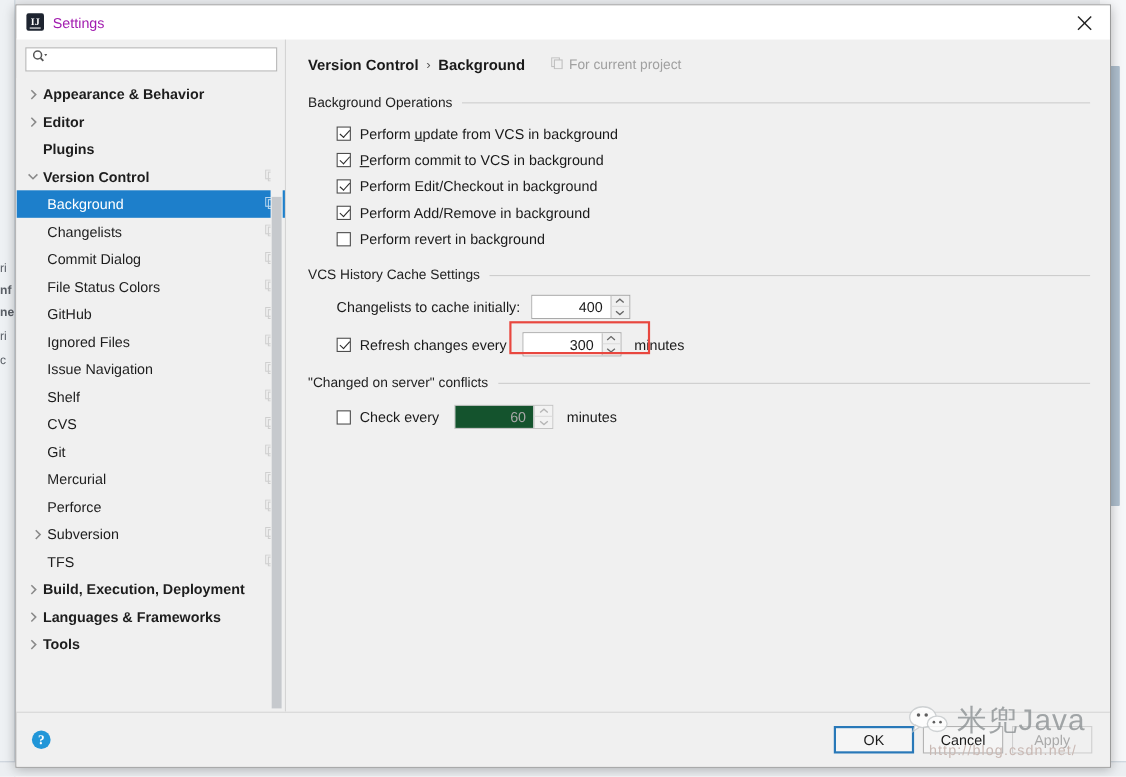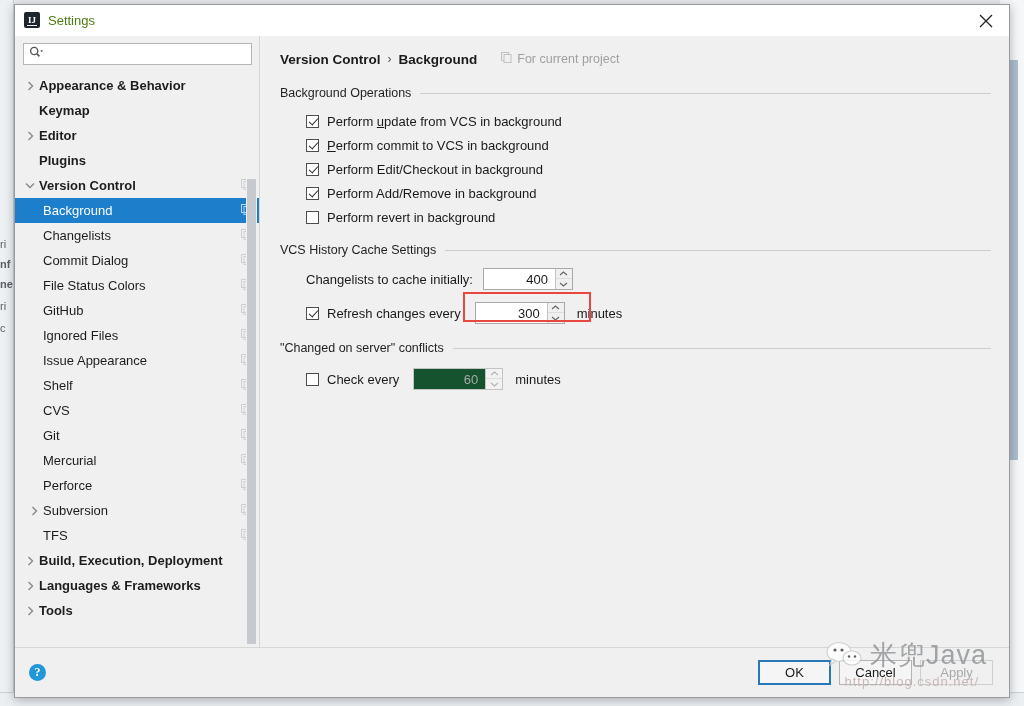--- a/index.html
+++ b/index.html
@@ -81,21 +81,21 @@
     color: #ffffff; font-size: 9px; font-weight: bold;
     display: flex; align-items: center; justify-content: center;
     font-family: "Liberation Serif", serif;
   }
   .app-icon::after {
     content: "";
     position: absolute; left: 3px; right: 3px; bottom: 2px; height: 1.5px;
     background: #ffffff;
   }
   .title-text {
-    font-size: 13px; color: #4d7c0f;
+    font-size: 13px; color: #a21caf;
   }
   .close-btn {
     position: absolute; right: 0; top: 0;
     width: 46px; height: 31px;
     display: flex; align-items: center; justify-content: center;
     cursor: pointer;
   }
   .close-btn svg { display: block; }
 
   
@@ -396,24 +396,20 @@
       <div class="tree" id="tree">
         <div class="tree-row indent-0 top">
             <span class="arrow">
               <svg width="7" height="10" viewBox="0 0 7 10">
                 <polyline points="1.5,1 5.5,5 1.5,9" fill="none" stroke="#8a8a8a" stroke-width="1.4"></polyline>
               </svg>
             </span>
             <span class="label">Appearance &amp; Behavior</span>
           </div>
           <div class="tree-row indent-0 top">
-            <span class="arrow"></span>
-            <span class="label">Keymap</span>
-          </div>
-          <div class="tree-row indent-0 top">
             <span class="arrow">
               <svg width="7" height="10" viewBox="0 0 7 10">
                 <polyline points="1.5,1 5.5,5 1.5,9" fill="none" stroke="#8a8a8a" stroke-width="1.4"></polyline>
               </svg>
             </span>
             <span class="label">Editor</span>
           </div>
           <div class="tree-row indent-0 top">
             <span class="arrow"></span>
             <span class="label">Plugins</span>
@@ -473,21 +469,21 @@
           <div class="tree-row indent-1">
             <span class="arrow"></span>
             <span class="label">Ignored Files</span>
             <span class="copy-icon"><svg width="11" height="11" viewBox="0 0 11 11">
                 <rect x="0.5" y="0.5" width="7" height="8" fill="none" stroke="#b5b5b5"></rect>
                 <rect x="3" y="2.5" width="7" height="8" fill="none" stroke="#b5b5b5"></rect>
               </svg></span>
           </div>
           <div class="tree-row indent-1">
             <span class="arrow"></span>
-            <span class="label">Issue Appearance</span>
+            <span class="label">Issue Navigation</span>
             <span class="copy-icon"><svg width="11" height="11" viewBox="0 0 11 11">
                 <rect x="0.5" y="0.5" width="7" height="8" fill="none" stroke="#b5b5b5"></rect>
                 <rect x="3" y="2.5" width="7" height="8" fill="none" stroke="#b5b5b5"></rect>
               </svg></span>
           </div>
           <div class="tree-row indent-1">
             <span class="arrow"></span>
             <span class="label">Shelf</span>
             <span class="copy-icon"><svg width="11" height="11" viewBox="0 0 11 11">
                 <rect x="0.5" y="0.5" width="7" height="8" fill="none" stroke="#b5b5b5"></rect>

